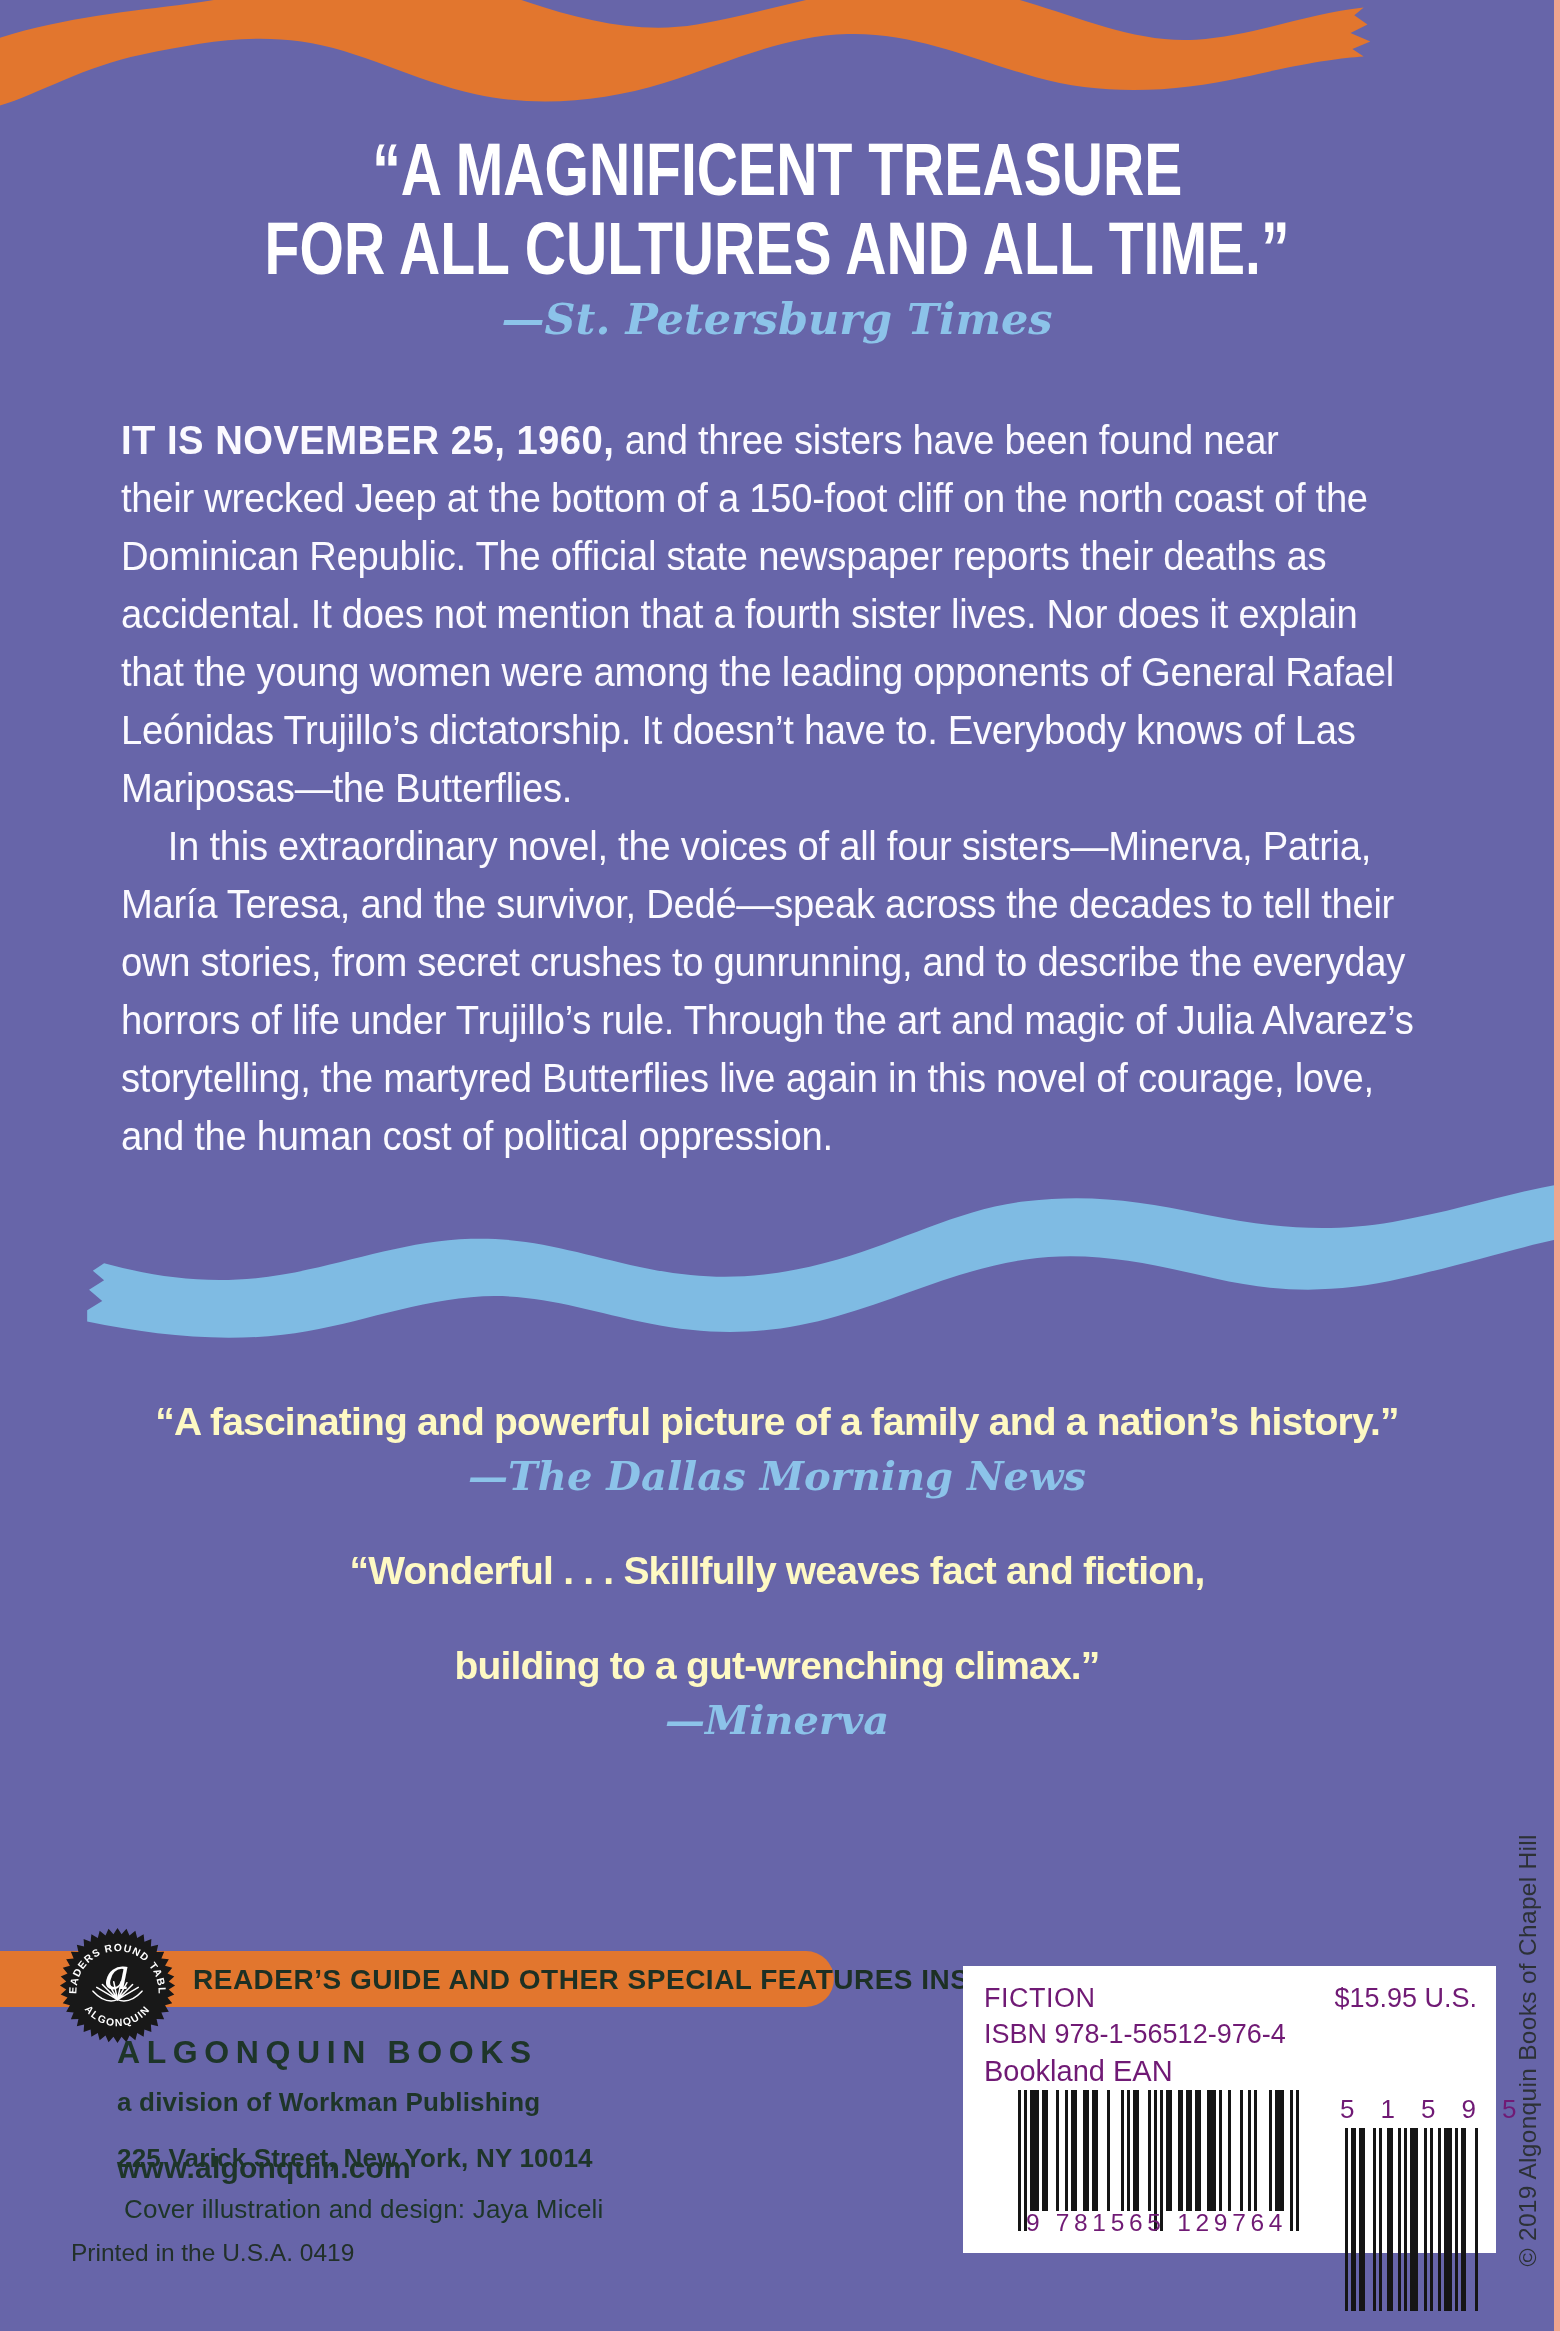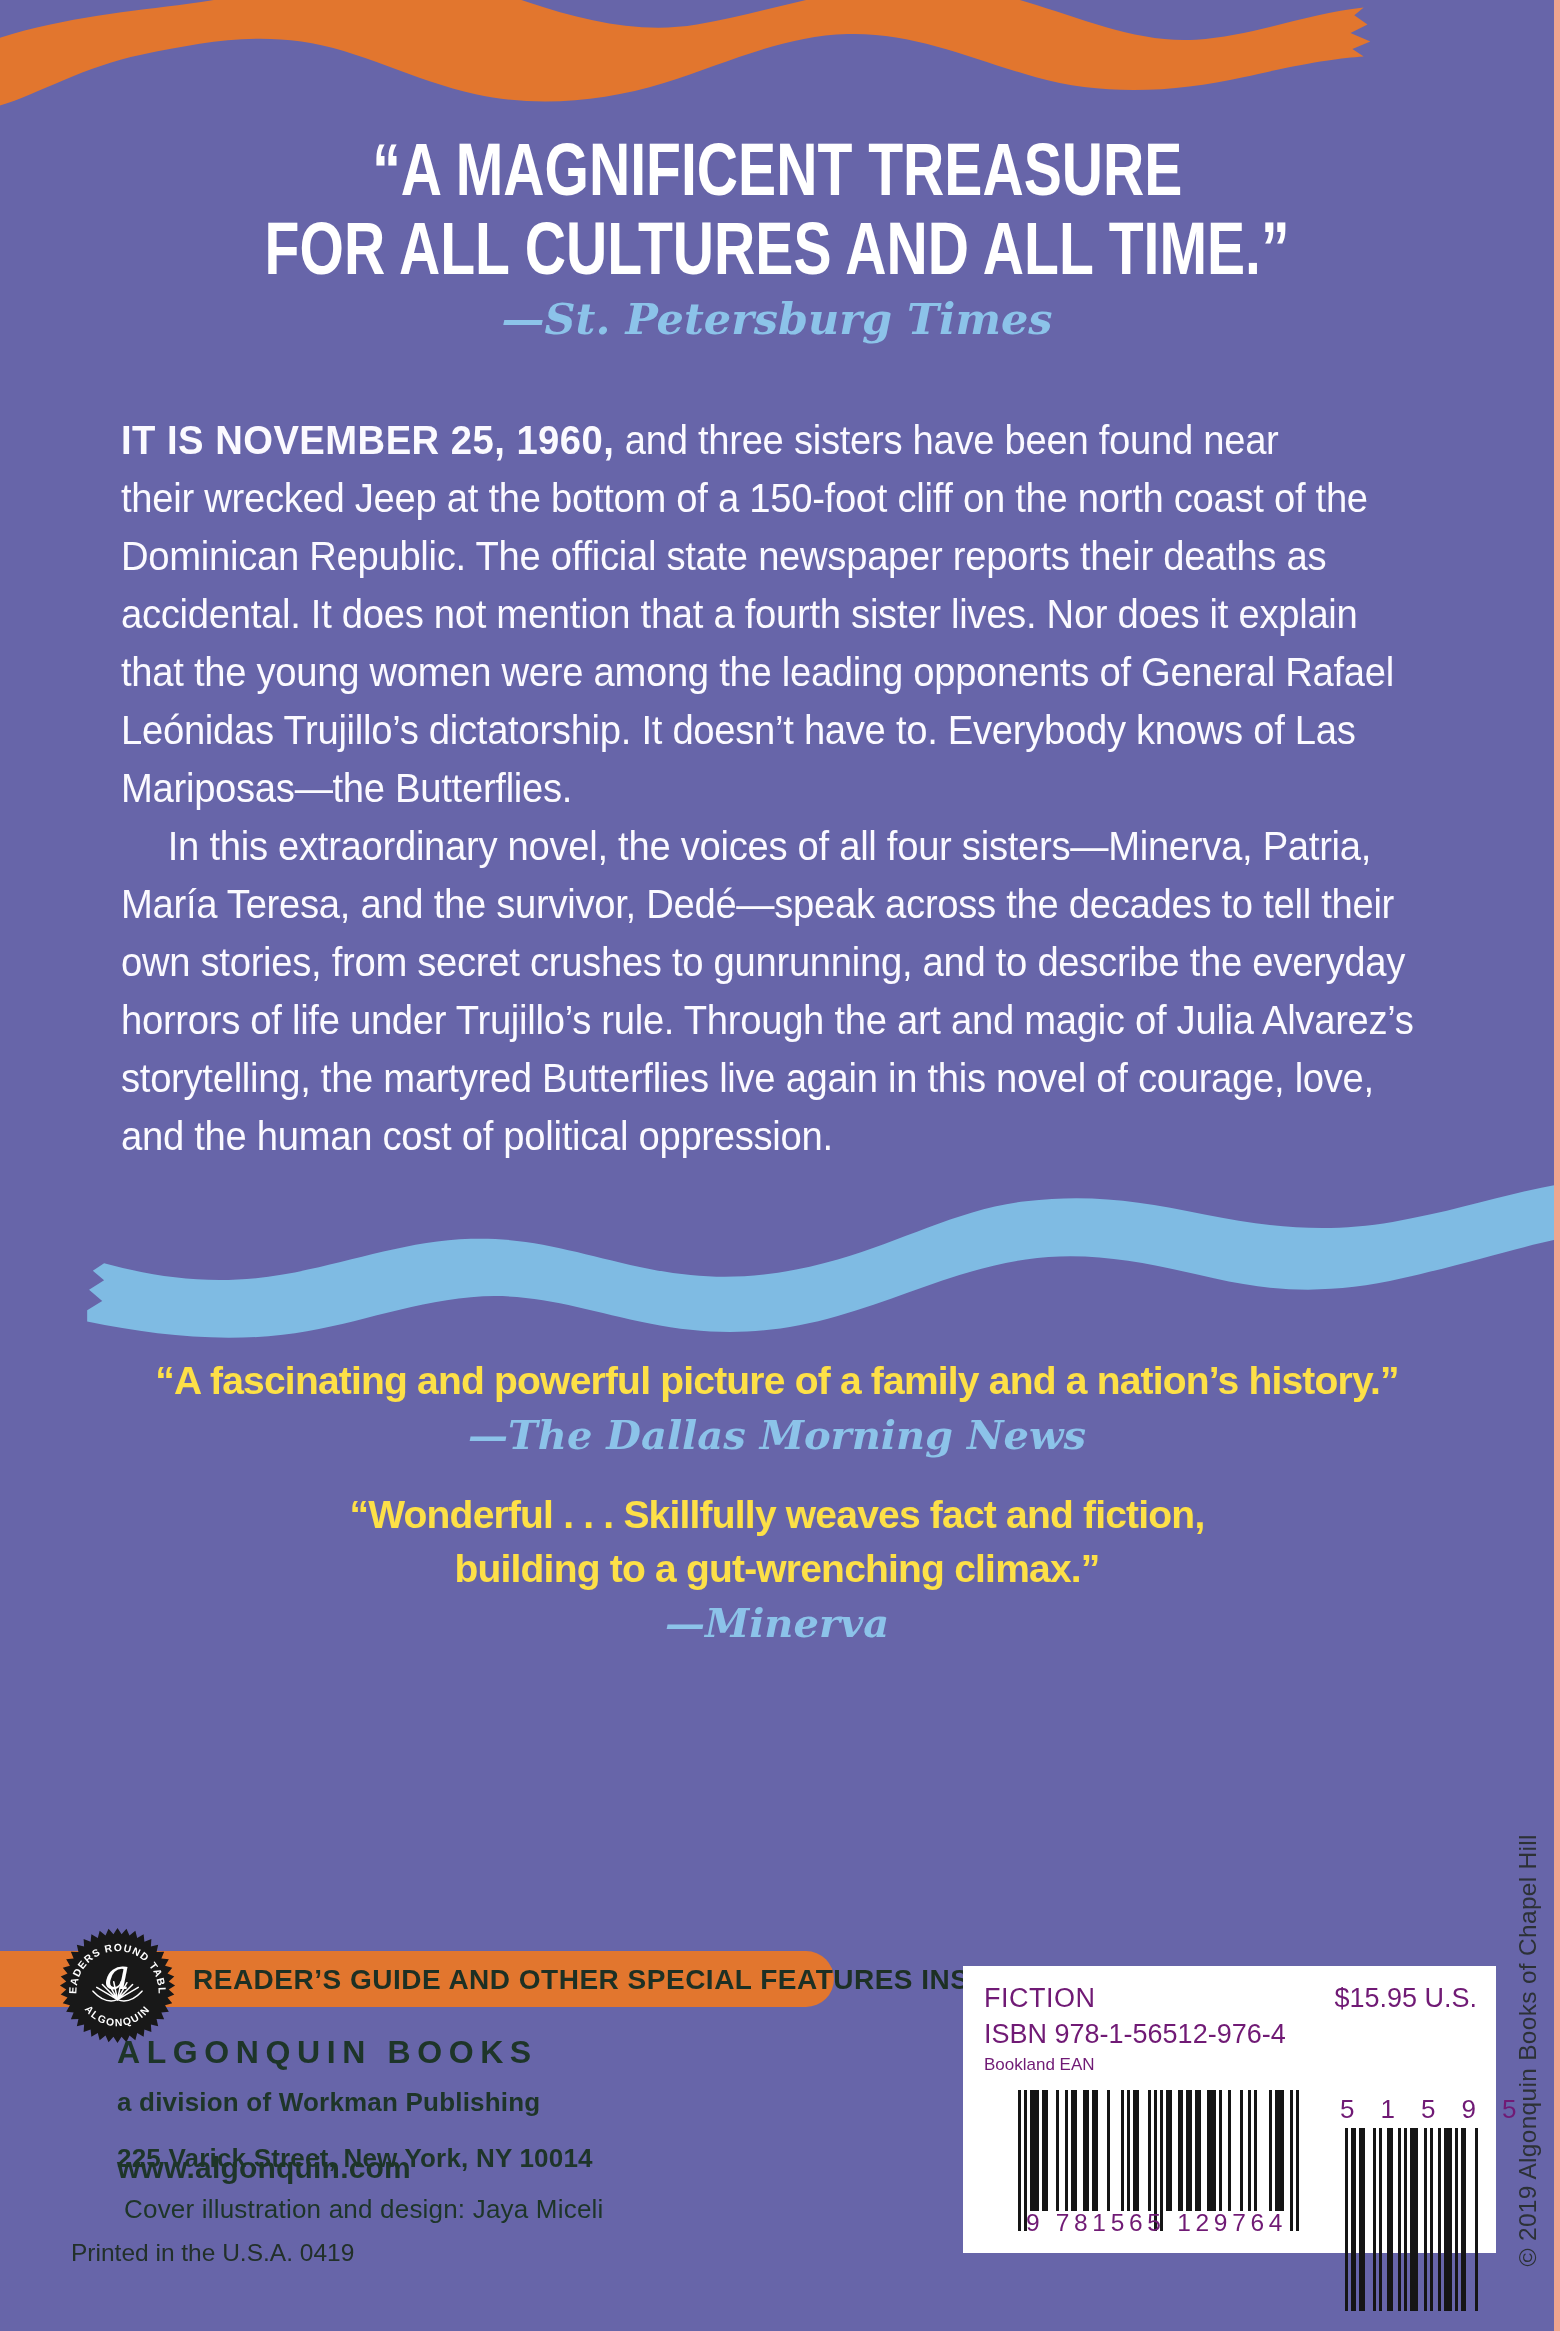--- a/index.html
+++ b/index.html
@@ -23,39 +23,39 @@
   #synopsis{top:411px;left:121px;width:1337px;color:#fbfaff;font-size:40px;line-height:58px;transform:scaleX(0.955);transform-origin:left top;}
   #synopsis .syn-line{white-space:nowrap;letter-spacing:-0.3px;}
   #synopsis .syn-line.indent{padding-left:49px;}
   #synopsis .lead{font-weight:bold;letter-spacing:0.5px;}
   
   #orange-wave{top:0;left:0;}
   #blue-wave{top:1173px;left:75px;}
   
   #reviews{top:1354px;left:0;width:1554px;text-align:center;}
   .review{margin-bottom:26px;}
-  .rv-line{color:#fde047;font-weight:bold;font-size:39px;line-height:54px;letter-spacing:-0.8px;}
+  .rv-line{color:#fef9c3;font-weight:bold;font-size:39px;line-height:54px;letter-spacing:-0.8px;margin-top:41px;}
   .rv-attr{font-size:40px;line-height:54px;}
   
   #banner{top:1951px;left:0;width:834px;height:56px;background:#e2762e;border-radius:0 28px 28px 0;}
   #banner-text{position:absolute;left:193px;top:0;height:56px;line-height:58px;color:#1d3024;font-weight:bold;font-size:28px;letter-spacing:0.5px;white-space:nowrap;}
   #badge{top:1927px;left:59px;width:117px;height:117px;}
   .darkgreen{color:#1e3529;}
   #pub-name{top:2034px;left:117px;font-size:32px;font-weight:bold;letter-spacing:6.6px;}
   #pub-division{top:2087px;left:117px;font-size:26px;font-weight:bold;letter-spacing:0.2px;}
   #pub-address{top:2119px;left:117px;font-size:26px;font-weight:bold;letter-spacing:0.2px;margin-top:24px;}
   #pub-site{top:2151px;left:117px;font-size:30px;font-weight:bold;letter-spacing:0.2px;}
   #pub-credit{top:2194px;left:124px;font-size:26px;letter-spacing:0.2px;}
   #printed{top:2239px;left:71px;font-size:24.5px;color:#22302a;}
   
   #barcode-panel{top:1966px;left:963px;width:533px;height:287px;background:#ffffff;color:#701a75;}
   #bc-category{position:absolute;left:21px;top:17px;font-size:27px;letter-spacing:0.5px;}
   #bc-price{position:absolute;right:19px;top:17px;font-size:27px;}
   #bc-isbn{position:absolute;left:21px;top:53px;font-size:27px;}
-  #bc-format{position:absolute;left:21px;top:89px;font-size:17px;}
+  #bc-format{position:absolute;left:21px;top:89px;font-size:29px;}
   #bc-main{position:absolute;left:55px;top:124px;width:281px;height:141px;}
   #bc-main .bar,#bc-addon .bar{position:absolute;top:0;background:#151515;}
   #bc-number{position:absolute;left:38px;top:243px;width:311px;text-align:center;font-size:24.5px;letter-spacing:4.7px;white-space:nowrap;}
   #bc-addon-digits{position:absolute;left:377px;top:128px;width:137px;text-align:center;font-size:26px;letter-spacing:9.4px;white-space:nowrap;}
   #bc-addon{position:absolute;left:379px;top:162px;width:136px;height:183px;}
   
   #copyright-v{top:2055px;left:1330px;width:395px;text-align:center;font-size:24.5px;color:#2c3136;transform:rotate(-90deg);white-space:nowrap;letter-spacing:0.3px;}
 </style>
 </head>
 <body>

